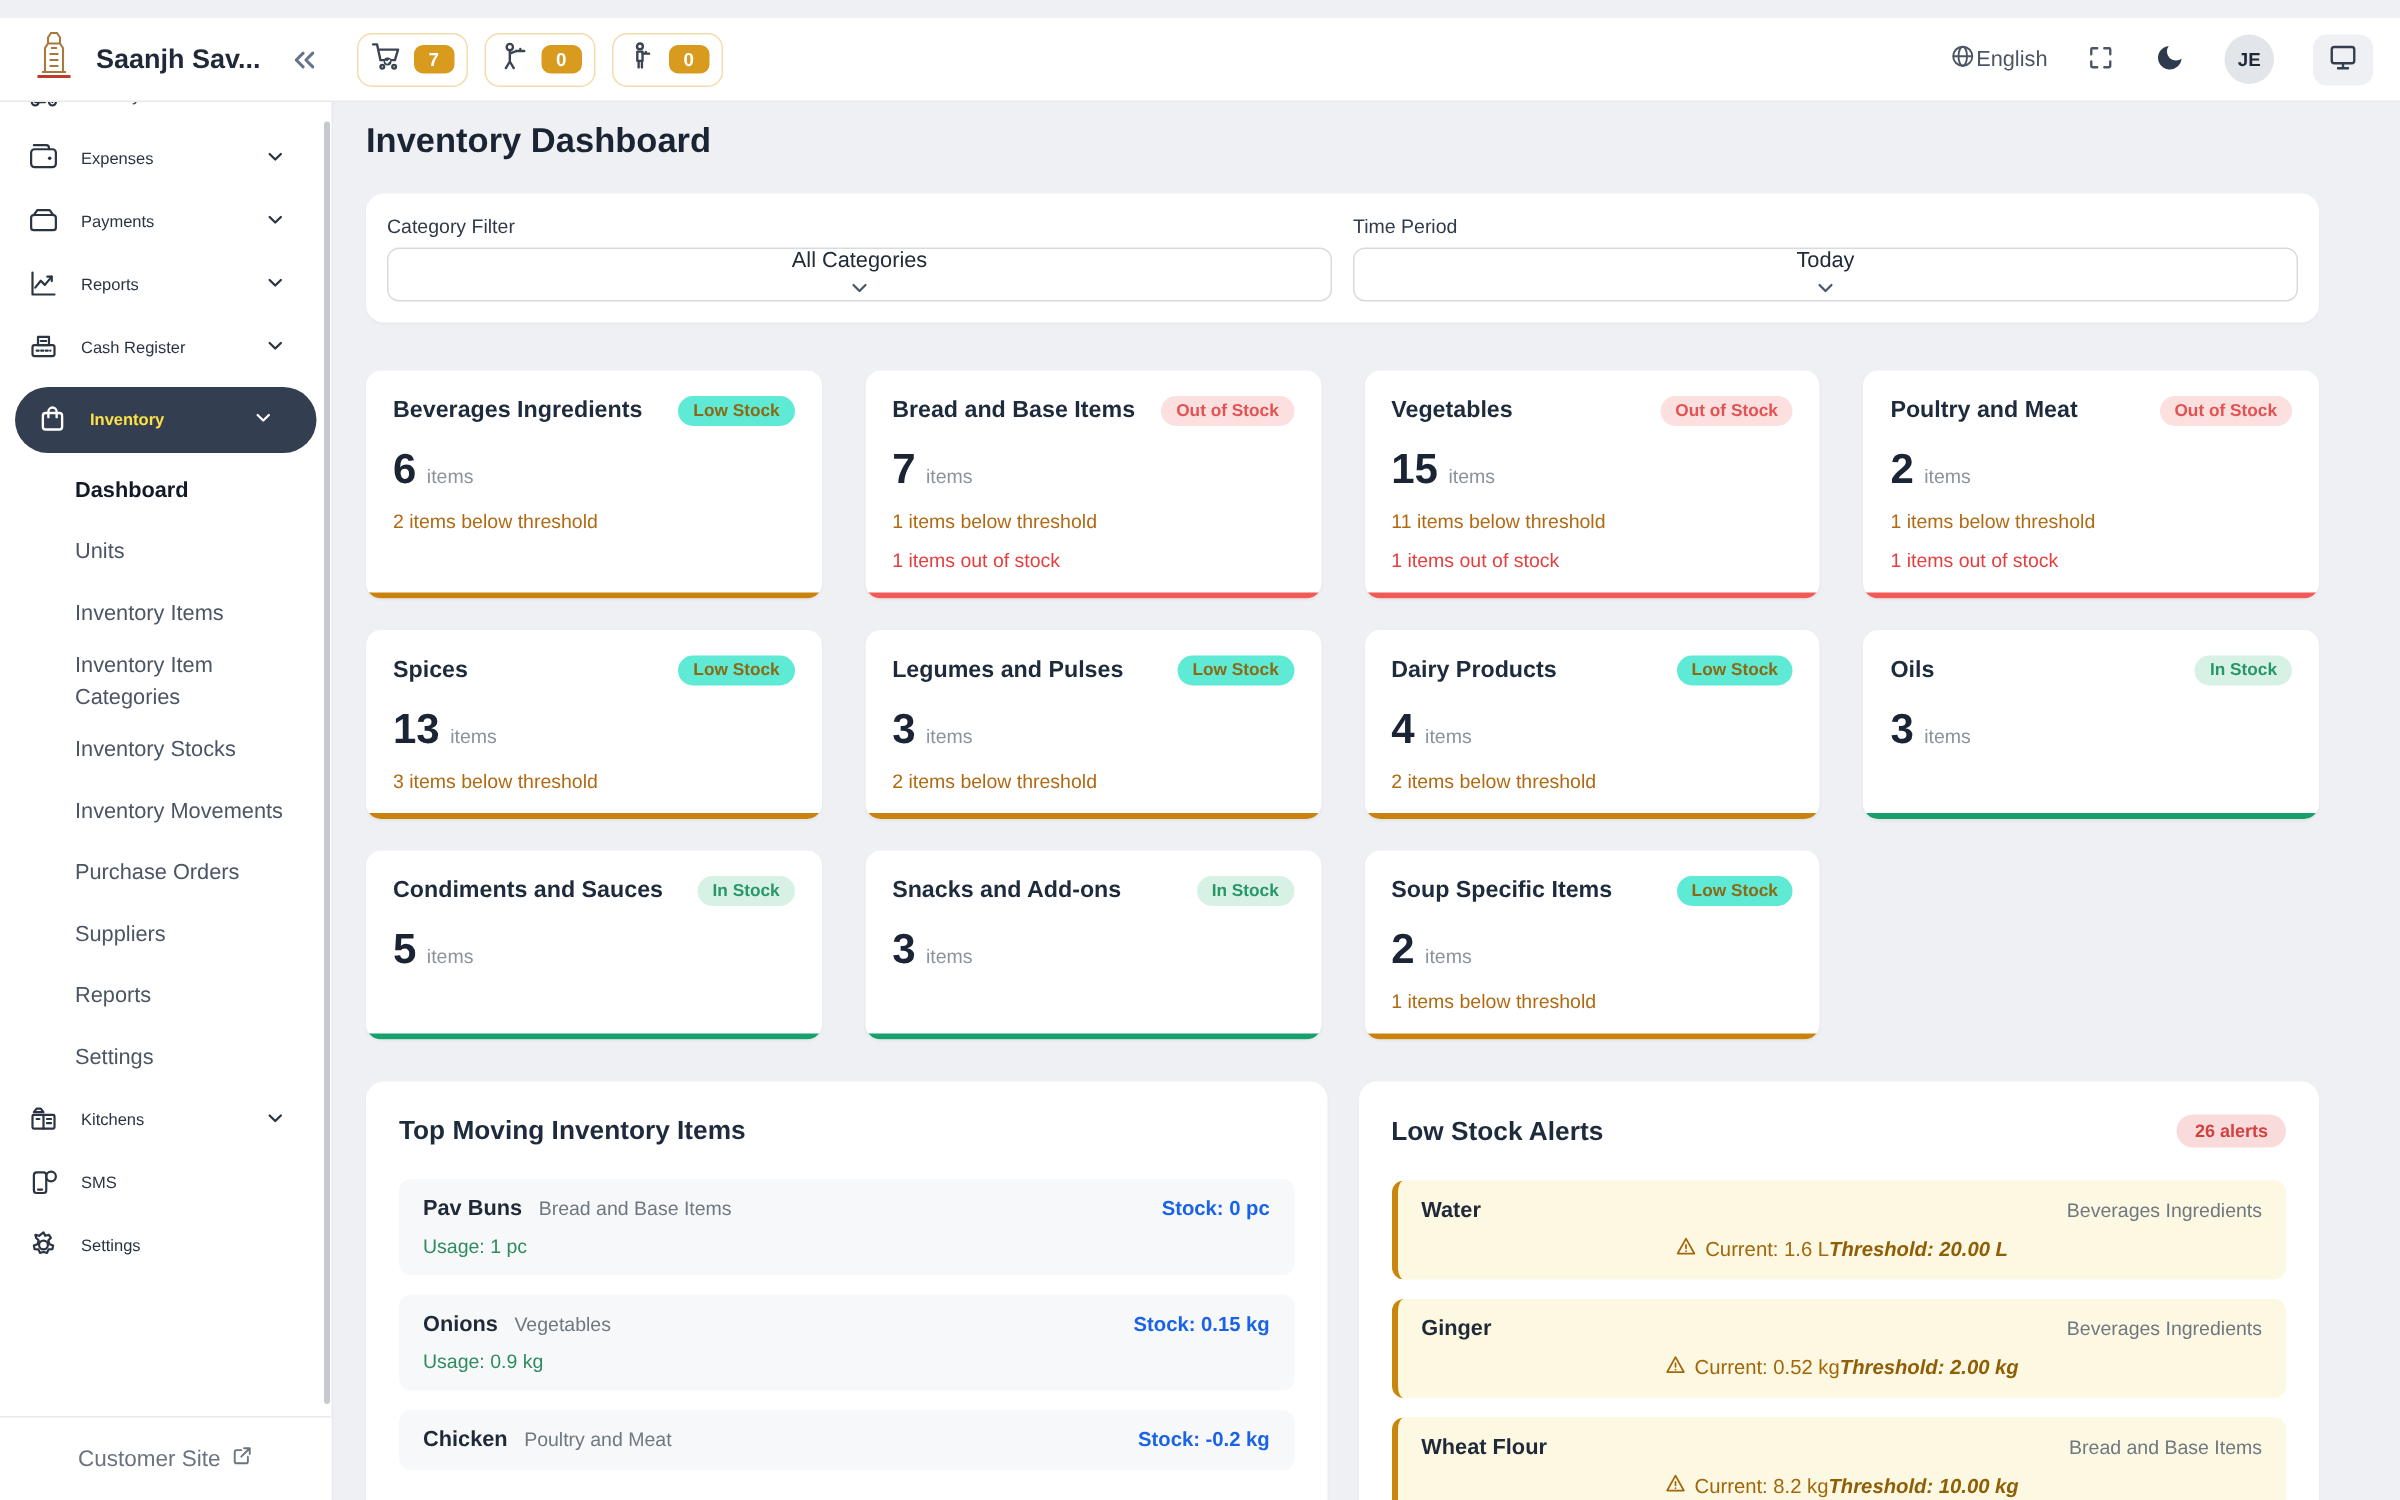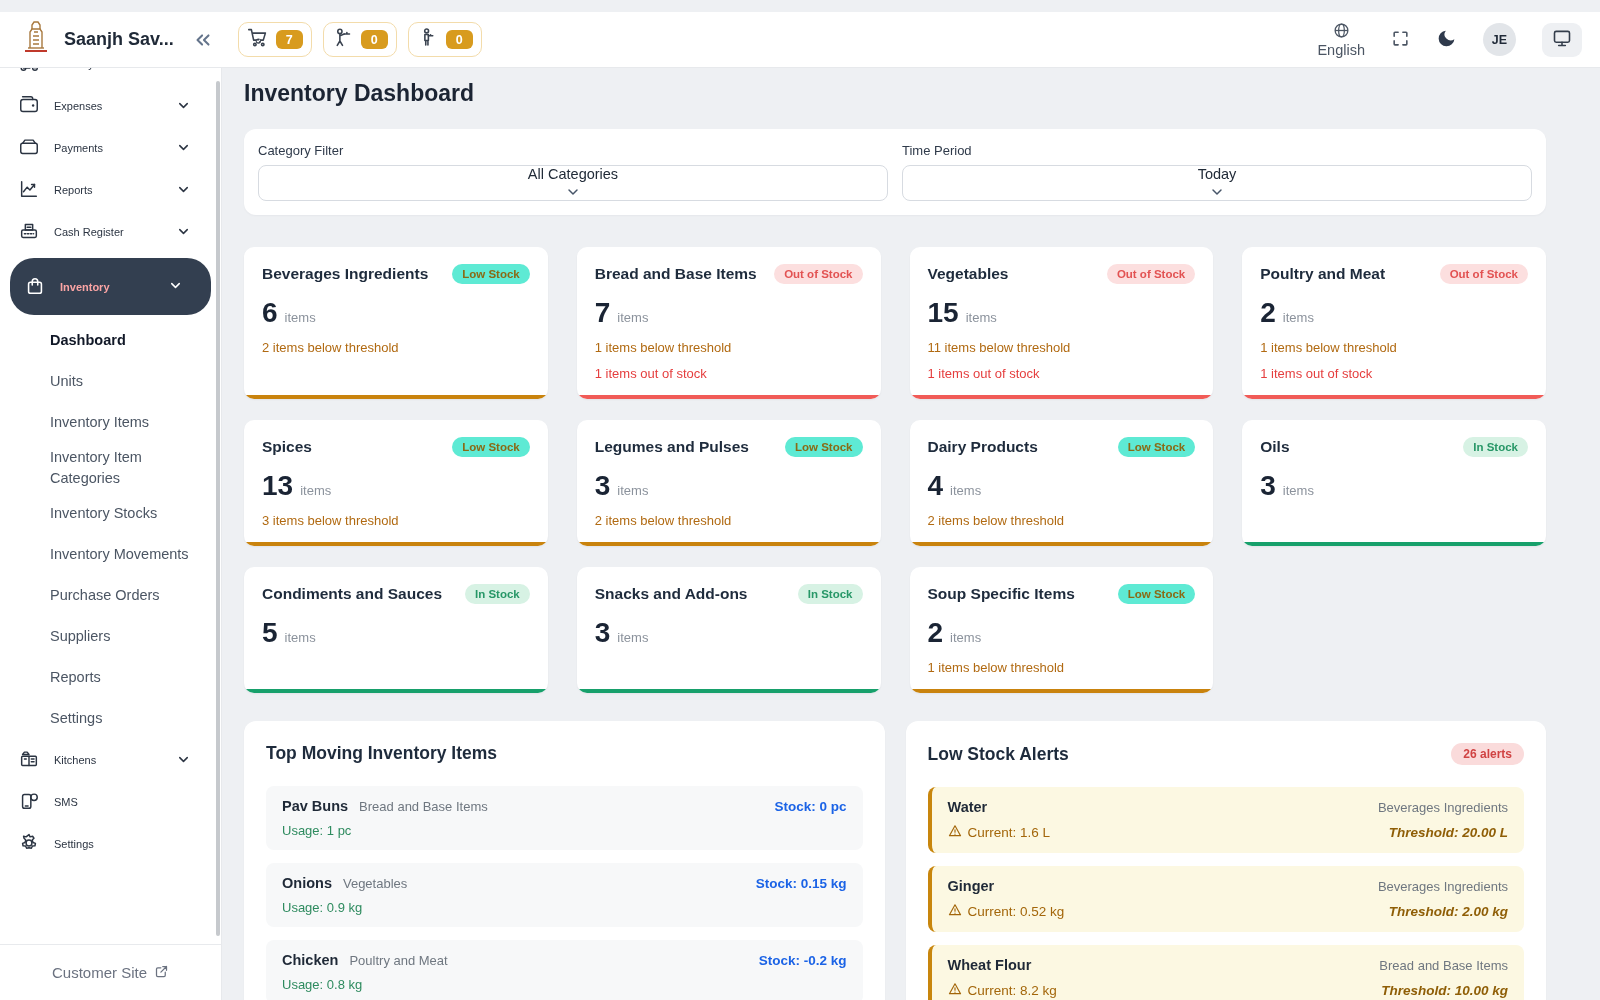--- a/index.html
+++ b/index.html
@@ -12,38 +12,38 @@
   .logo-box { width:36px; height:42px; display:flex; flex-direction:column; align-items:center; }
   .app-title { font-size:18px; font-weight:bold; color:#1f2937; margin-left:10px; }
   .collapse-btn { margin-left:18px; color:#64748b; cursor:pointer; display:flex; }
   .hdr-badges { display:flex; gap:11px; margin-left:24px; }
   .hdr-badge { display:flex; align-items:center; gap:8px; border:1.5px solid #f3dcab; border-radius:10px;
     padding:4px 8px; background:#fff; cursor:pointer; }
   .hdr-badge .cnt { background:#d89b1e; color:#fff; font-size:12.5px; font-weight:bold;
     border-radius:6px; min-width:27px; text-align:center; padding:2.5px 0; }
   .hdr-badge svg { color:#3a4350; }
   .hdr-right { margin-left:auto; display:flex; align-items:center; gap:26px; }
-  .lang { display:flex; align-items:center; gap:0; color:#4b5563; font-size:14.5px; cursor:pointer;flex-direction:column; }
+  .lang { display:flex; align-items:center; gap:0; color:#4b5563; font-size:14.5px; cursor:pointer; }
   .icon-btn { display:flex; align-items:center; color:#4b5563; cursor:pointer; background:none; border:none; }
   .avatar { width:33px; height:33px; border-radius:50%; background:#e2e5e9; display:flex; align-items:center;
     justify-content:center; font-size:12.5px; font-weight:bold; color:#1f2937; cursor:pointer; }
   .monitor-btn { width:40px; height:34px; border-radius:9px; background:#eef0f3; display:flex;
     align-items:center; justify-content:center; color:#343e4c; cursor:pointer; border:none; }
 
   
   .sidebar { position:fixed; top:56px; left:0; bottom:0; width:222px; background:#fff;
     border-right:1px solid #e7e9ec; z-index:10; overflow:hidden; }
   .sidebar-scrollthumb { position:absolute; right:1px; top:25px; width:4px; height:855px;
     background:#c6c9cd; border-radius:3px; }
   .nav { margin-top:-13px; }
   .nav-item { display:flex; align-items:center; height:42px; padding:0 16px 0 18px; cursor:pointer;
     color:#2b3442; font-size:11px; }
   .nav-item svg { flex:0 0 auto; margin-right:14px; color:#2b3442; }
   .nav-item .chev { margin-left:auto; color:#374151; }
-  .nav-item.active { background:#333f50; color:#fca5a5; border-radius:24px; margin:5px 10px; height:57px;
+  .nav-item.active { background:#333f50; color:#fde047; border-radius:24px; margin:5px 10px; height:44px;
     padding:0 14px 0 14px; font-weight:bold; }
   .nav-item.active svg, .nav-item.active .chev { color:#fff; }
   .sub-item { display:flex; align-items:center; min-height:41px; padding:4px 16px 4px 50px;
     font-size:14.5px; color:#4b5563; cursor:pointer; line-height:1.45; }
   .sub-item span { max-width:150px; }
   .sub-item.active { font-weight:bold; color:#111827; }
   .side-footer { position:absolute; bottom:0; left:0; width:100%; height:56px; background:#fff;
     border-top:1px solid #e8eaed; display:flex; align-items:center; justify-content:center;
     gap:7px; color:#6b7280; font-size:15px; cursor:pointer; }
 
@@ -95,21 +95,21 @@
   .tm-name { font-size:14.5px; font-weight:bold; color:#1f2937; }
   .tm-cat { font-size:13px; color:#6f7780; margin-left:11px; }
   .tm-stock { margin-left:auto; font-size:13.5px; font-weight:bold; color:#1b63e6; }
   .tm-usage { margin-top:9px; font-size:13px; color:#2e8b5f; }
 
   .al-row { background:#fcf8e2; border-left:4px solid #c8860d; border-radius:8px;
     padding:12px 16px; margin-bottom:13px; }
   .al-line1 { display:flex; align-items:baseline; justify-content:space-between; }
   .al-name { font-size:14.5px; font-weight:bold; color:#1f2937; }
   .al-cat { font-size:13px; color:#6f7780; }
-  .al-line2 { display:flex; align-items:center; justify-content:space-between; margin-top:9px; }
+  .al-line2 { display:flex; align-items:center; justify-content:center; margin-top:9px; }
   .al-current { font-size:13.5px; color:#a3660a; display:flex; align-items:center; gap:6px; }
   .al-threshold { font-size:13.5px; font-weight:bold; color:#8f5e06;font-style:italic; }
   .al-line2:empty { display:none; }
 </style>
 </head>
 <body>
 
 <div class="header">
   <div class="logo-box">
     <svg width="30" height="34" viewBox="0 0 30 34">
@@ -553,21 +553,20 @@
           <span class="tm-stock">Stock: 0.15 kg</span>
         </div>
         <div class="tm-usage">Usage: 0.9 kg</div>
       </div>
       <div class="tm-row">
         <div class="tm-line1">
           <span class="tm-name">Chicken</span>
           <span class="tm-cat">Poultry and Meat</span>
           <span class="tm-stock">Stock: -0.2 kg</span>
         </div>
-        <div class="tm-usage">Usage: 0.8 kg</div>
       </div>
 
     </div>
 
     <div class="panel">
       <div class="panel-head">
         <span class="panel-title">Low Stock Alerts</span>
         <span class="alert-count-badge">26 alerts</span>
       </div>
       <div class="al-row">

